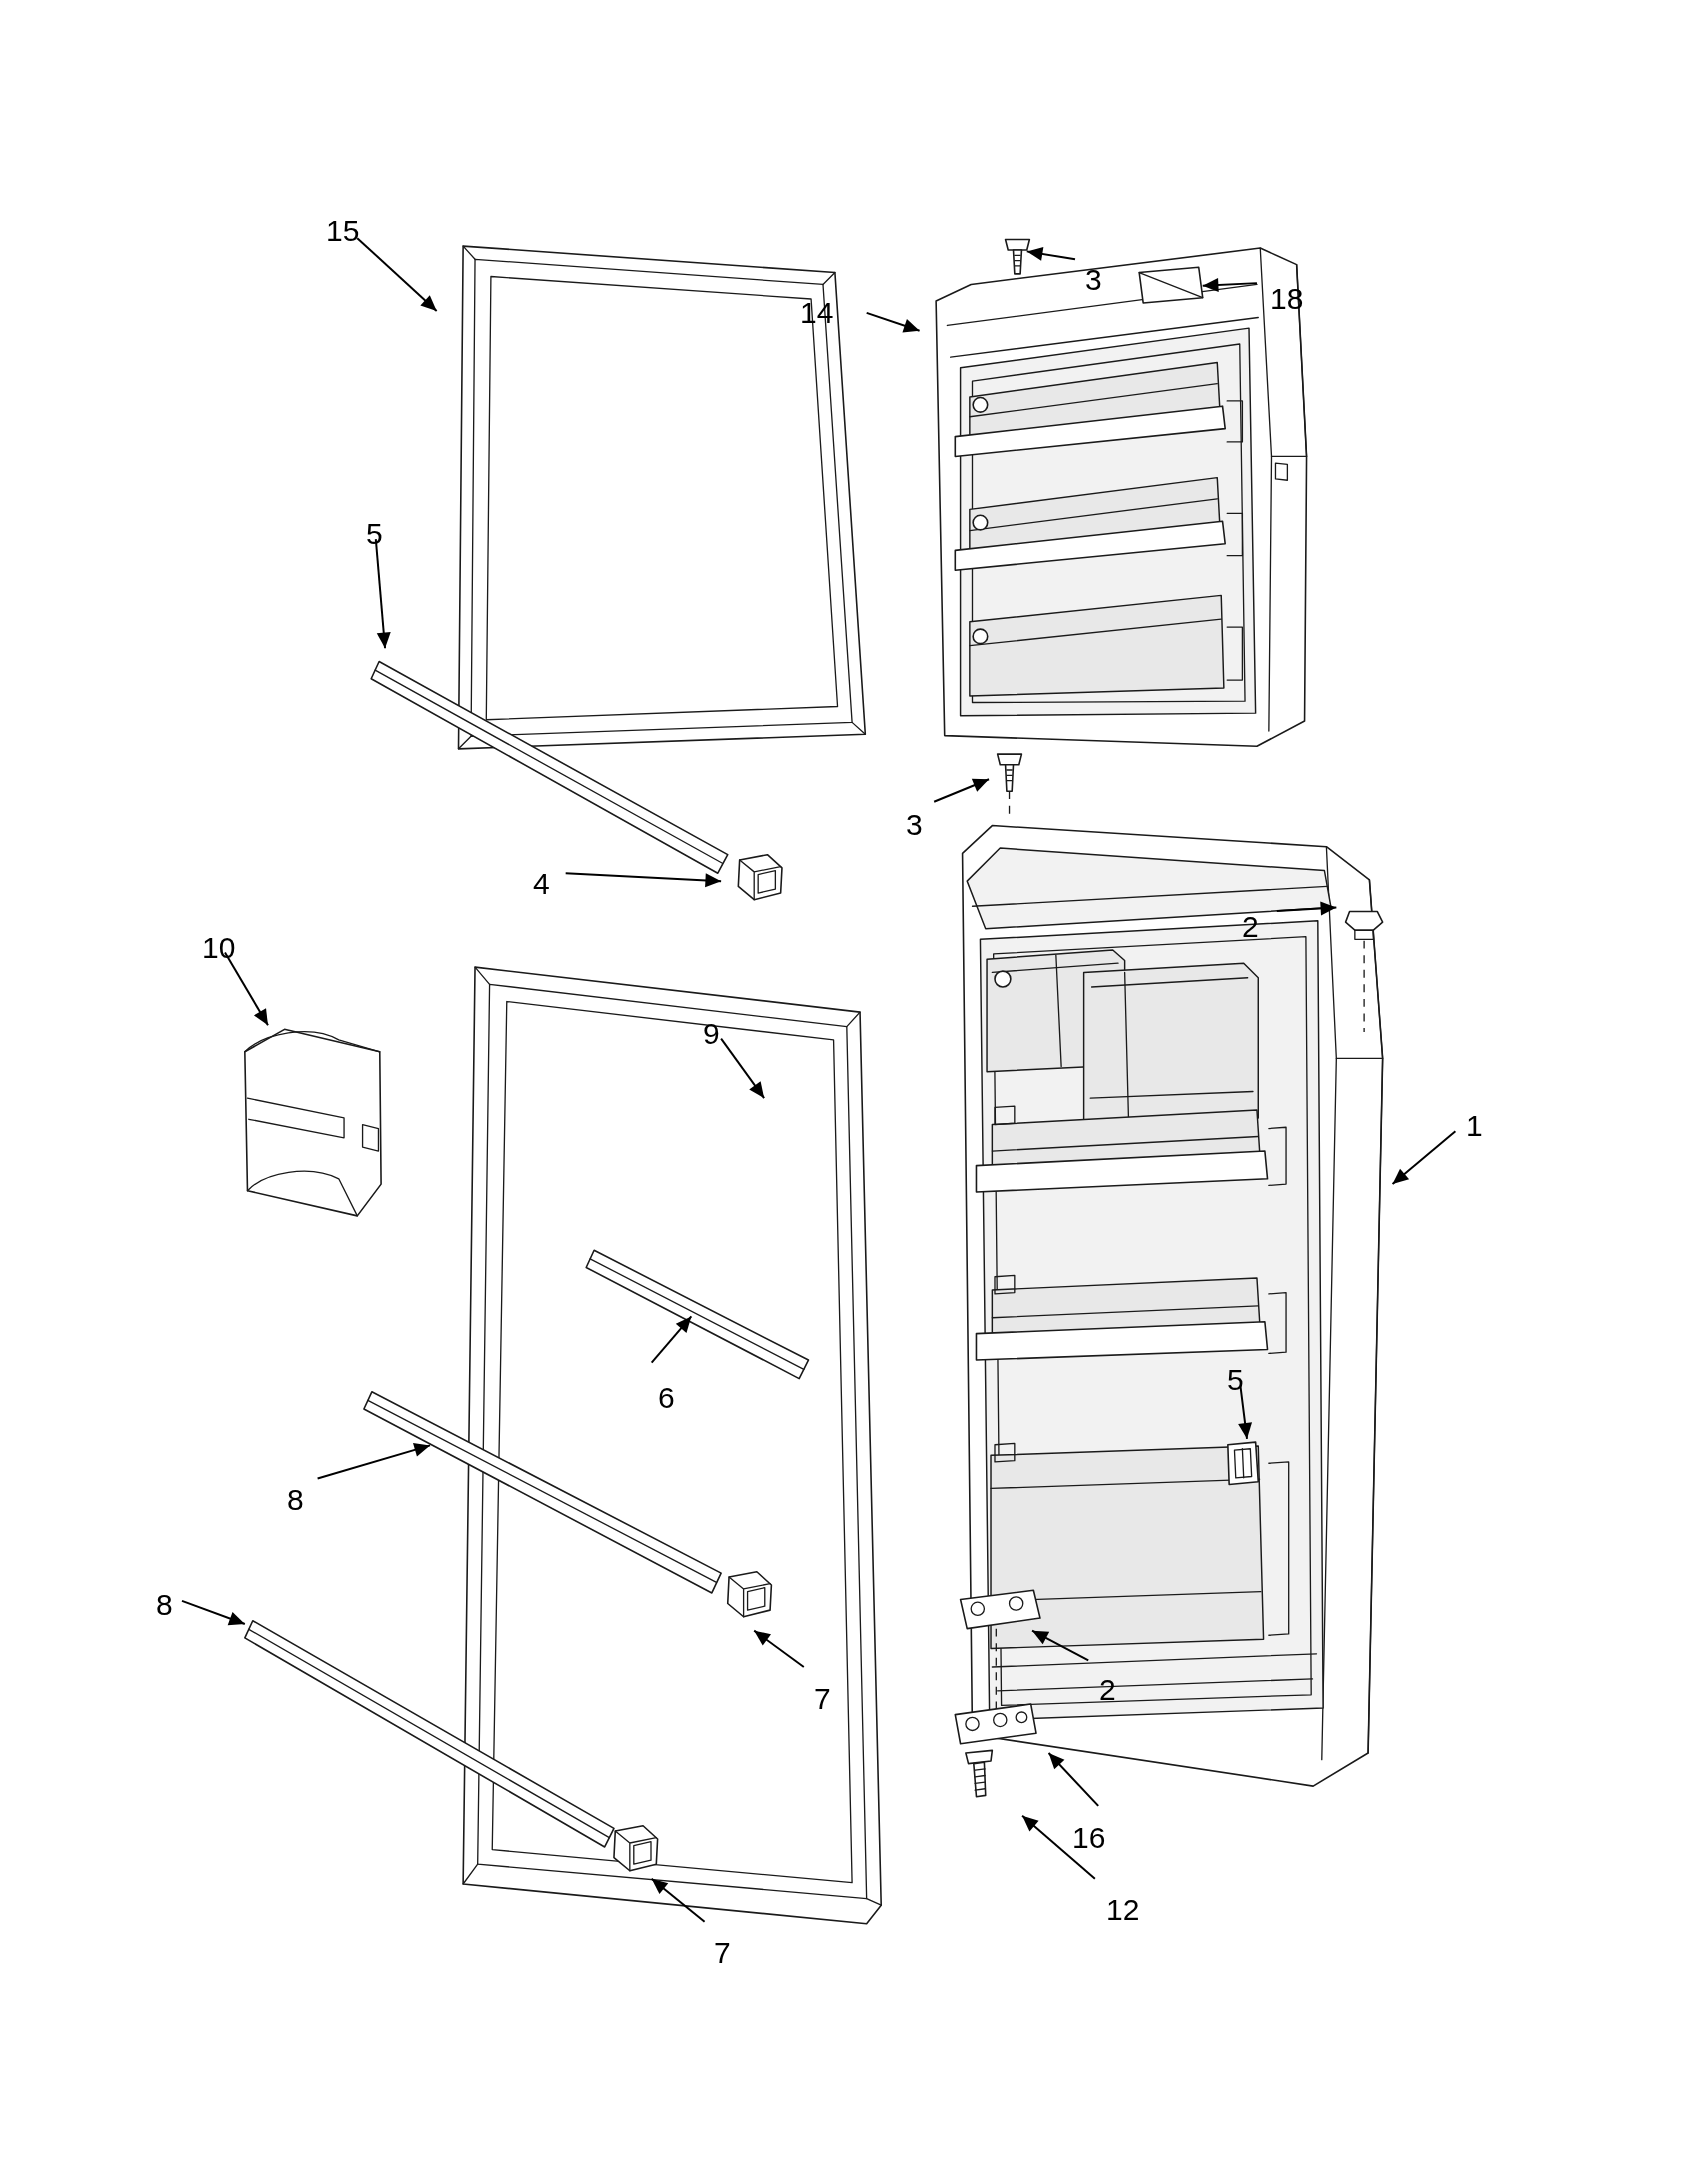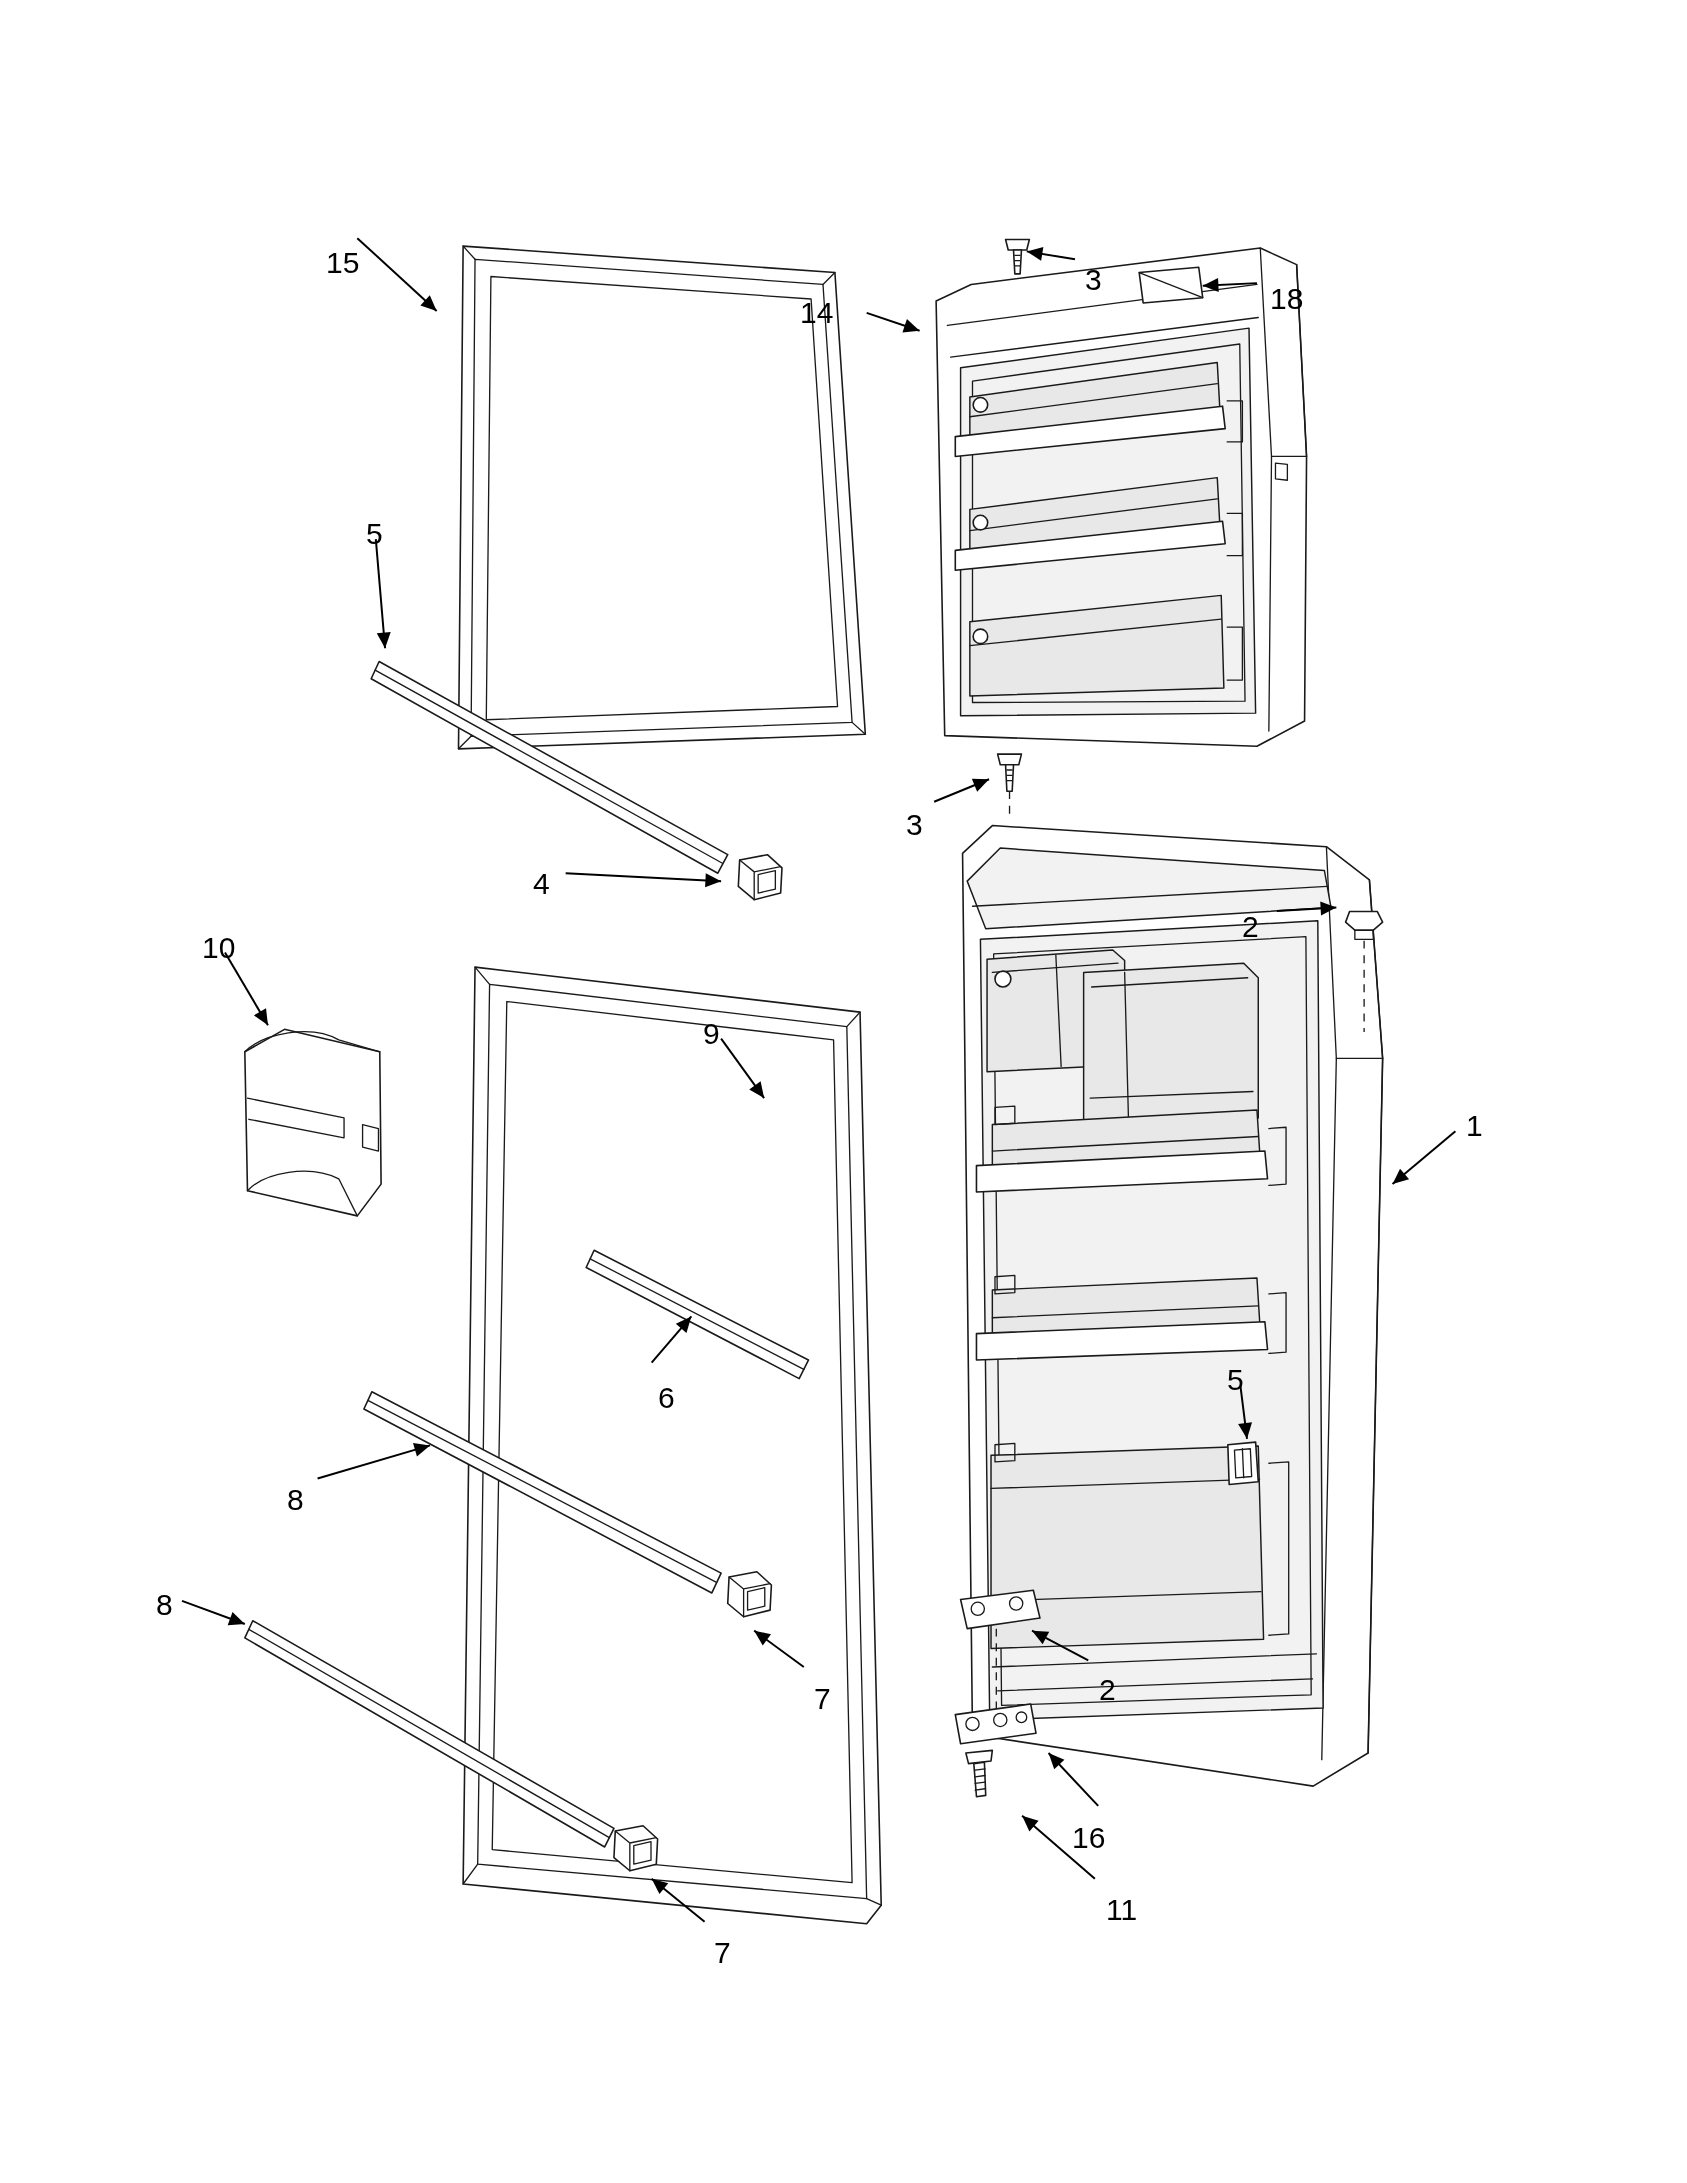--- a/index.html
+++ b/index.html
@@ -344,36 +344,36 @@
           <polygon points="1545,2745 1556.0376859763783,2768.5408047501965 1569.8967433683533,2752.4934751384358" fill="#000000"></polygon>
         </g>
         <g>
           <line x1="1065" y1="2905" x2="985" y2="2840" class="lbl-line" stroke-width="3"></line>
           <polygon points="985,2840 996.7397897610023,2863.198649451368 1010.1105879552385,2846.7422824430773" fill="#000000"></polygon>
         </g>
       </g>
   </svg>
 
   <div id="callout-layer">
-      <div class="callout" style="left: 326px; top: 216px; margin-top: 32px;">15</div>
+      <div class="callout" style="left: 326px; top: 216px;">15</div>
       <div class="callout" style="left: 800px; top: 298px;">14</div>
       <div class="callout" style="left: 1085px; top: 265px;">3</div>
       <div class="callout" style="left: 1270px; top: 284px;">18</div>
       <div class="callout" style="left: 366px; top: 519px;">5</div>
       <div class="callout" style="left: 533px; top: 869px;">4</div>
       <div class="callout" style="left: 906px; top: 810px;">3</div>
       <div class="callout" style="left: 1242px; top: 912px;">2</div>
       <div class="callout" style="left: 1466px; top: 1111px;">1</div>
       <div class="callout" style="left: 703px; top: 1019px;">9</div>
       <div class="callout" style="left: 202px; top: 933px;">10</div>
       <div class="callout" style="left: 658px; top: 1383px;">6</div>
       <div class="callout" style="left: 287px; top: 1485px;">8</div>
       <div class="callout" style="left: 156px; top: 1590px;">8</div>
       <div class="callout" style="left: 1227px; top: 1365px;">5</div>
       <div class="callout" style="left: 814px; top: 1684px;">7</div>
       <div class="callout" style="left: 1099px; top: 1675px;">2</div>
       <div class="callout" style="left: 1072px; top: 1823px;">16</div>
-      <div class="callout" style="left: 1106px; top: 1895px;">11</div>
+      <div class="callout" style="left: 1106px; top: 1895px;">12</div>
       <div class="callout" style="left: 714px; top: 1938px;">7</div>
     </div>
 
 </div>
 
 
 </body></html>

